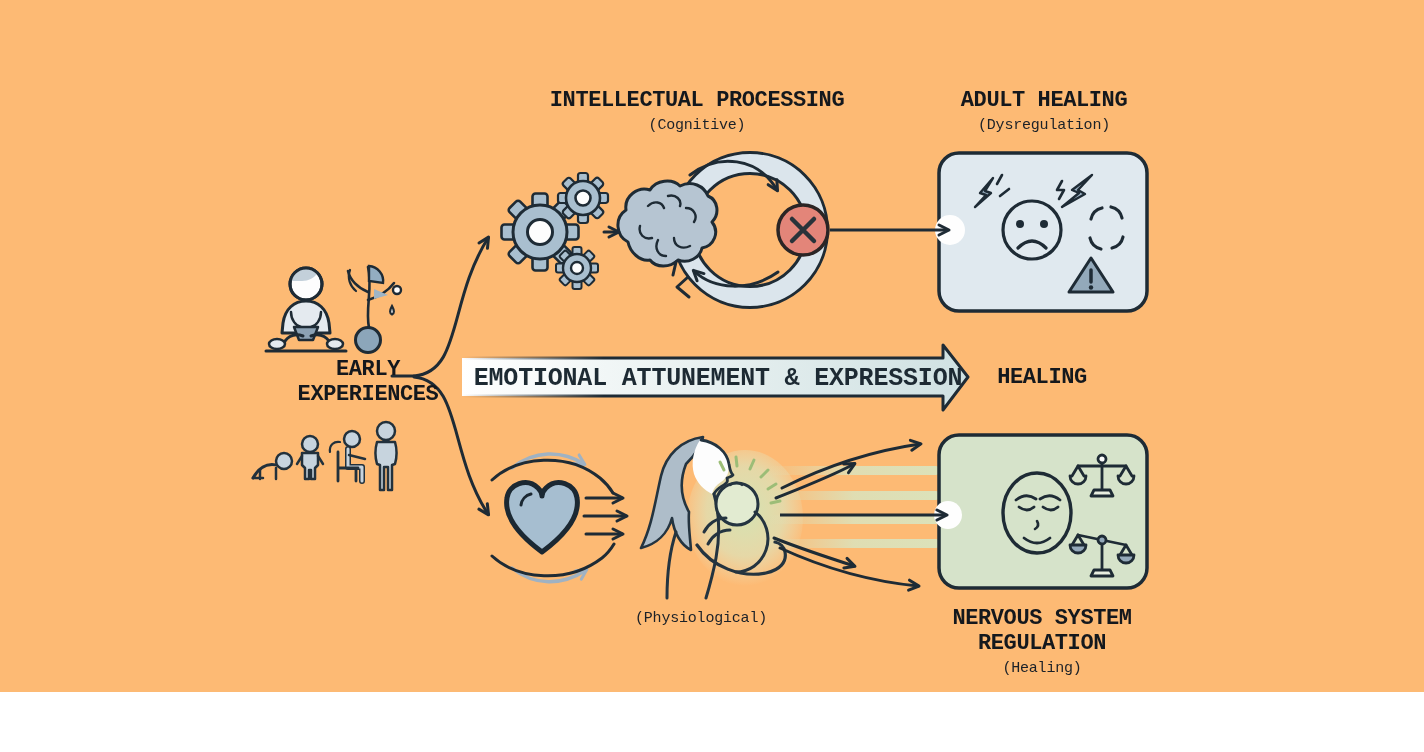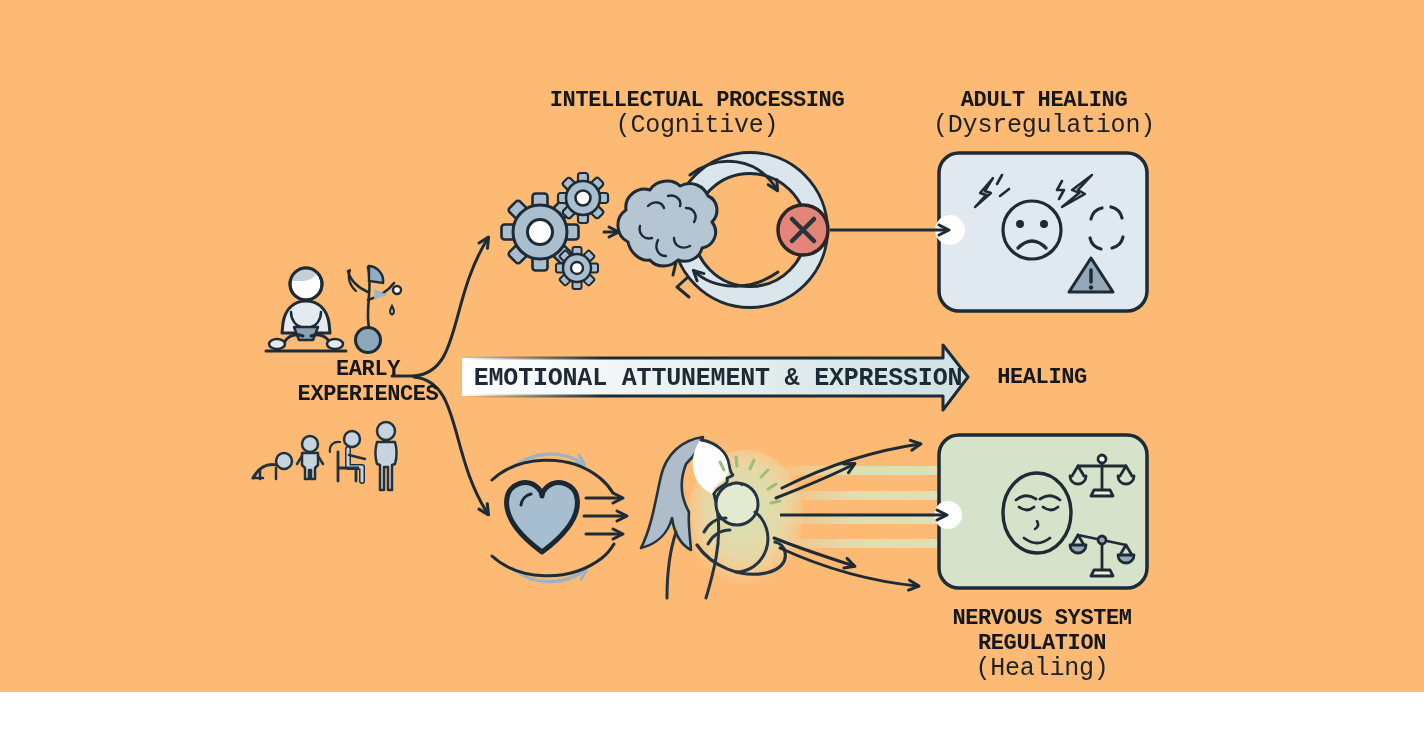--- a/index.html
+++ b/index.html
@@ -1,21 +1,21 @@
 <!DOCTYPE html>
 <html><head>
 <meta charset="utf-8">
 <style>
   html,body{margin:0;padding:0;background:#ffffff;}
   #canvas{position:relative;width:1424px;height:692px;background:#fdba74;overflow:hidden;
           font-family:Liberation Mono, monospace;color:#14181d;}
   #art{position:absolute;left:0;top:0;}
   .lbl{position:absolute;transform:translateX(-50%);text-align:center;white-space:nowrap;line-height:25px;}
   .t{font-weight:700;font-size:22px;letter-spacing:-0.4px;color:#14181d;}
-  .s{font-weight:400;font-size:25px;letter-spacing:-0.2px;color:#1b2128;}
+  .s{font-weight:400;font-size:15px;letter-spacing:-0.2px;color:#1b2128;}
   .arrow-text{font-weight:700;font-size:25px;letter-spacing:-0.2px;color:#1d2a33;}
 </style>
 </head>
 <body>
 
 <div id="canvas">
 
 <svg id="art" width="1424" height="752" viewBox="0 0 1424 752">
   <defs>
     <marker id="ah" markerUnits="userSpaceOnUse" markerWidth="20" markerHeight="20" refX="12" refY="8" orient="auto">
@@ -287,20 +287,21 @@
 <div class="lbl" style="left:332px;top:357px;margin-left:36px;">
   <div class="t">EARLY</div>
   <div class="t">EXPERIENCES</div>
 </div>
 
 <div class="lbl arrow-text" style="left:718px;top:366px;">EMOTIONAL ATTUNEMENT &amp; EXPRESSION</div>
 
 <div class="lbl t" style="left:1042px;top:365px;font-size:22px;">HEALING</div>
 
 <div class="lbl" style="left:701px;top:606px;">
+  <div class="s">(Physiological)</div>
 </div>
 
 <div class="lbl" style="left:1042px;top:606px;">
   <div class="t">NERVOUS SYSTEM</div>
   <div class="t">REGULATION</div>
   <div class="s">(Healing)</div>
 </div>
 
 </div>
 

